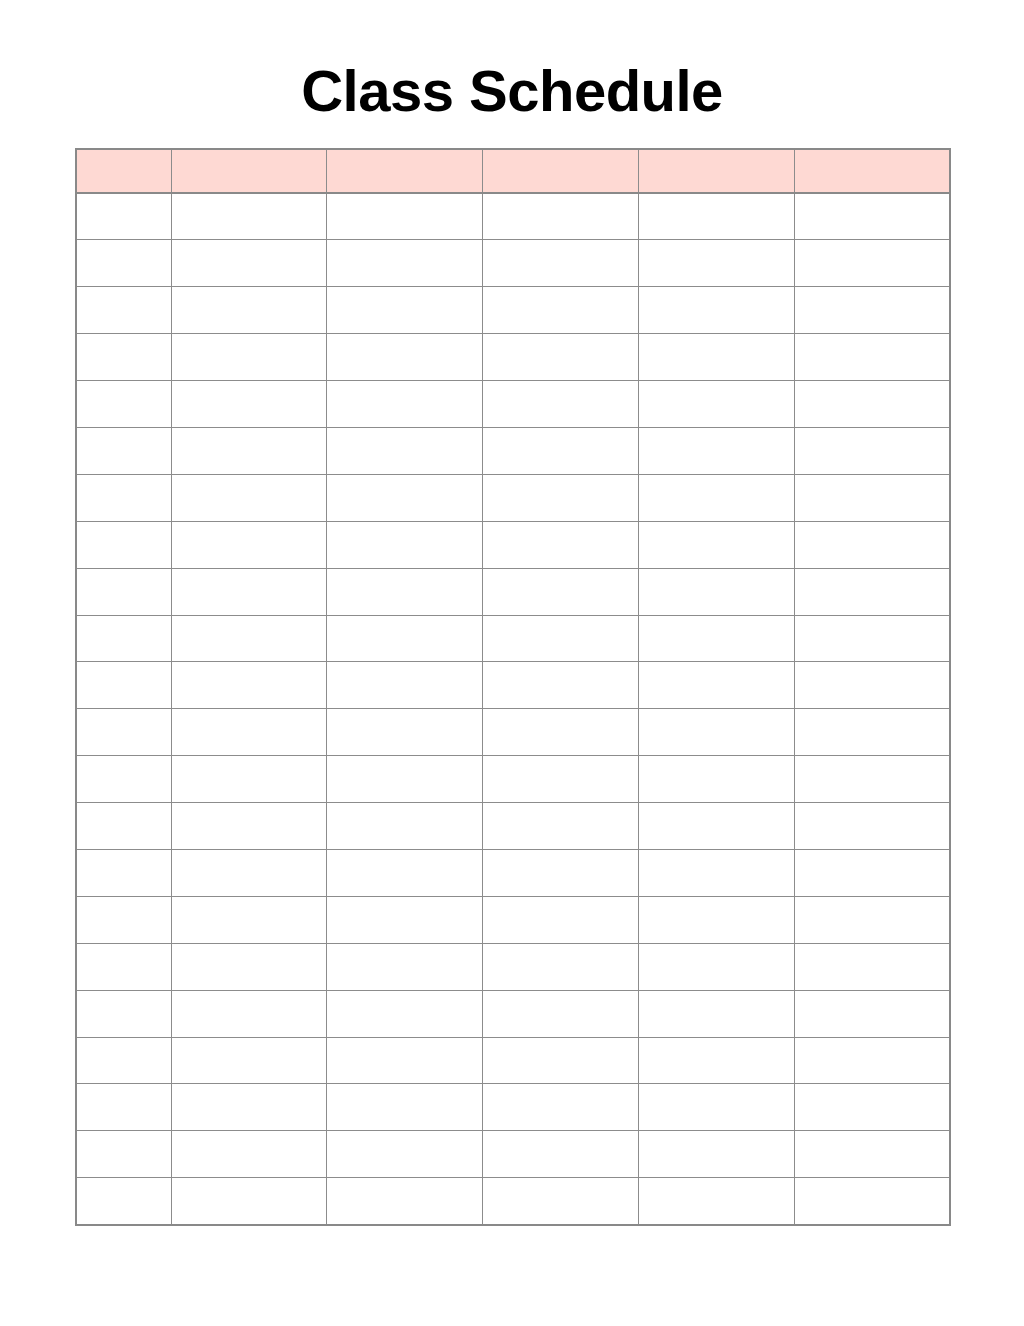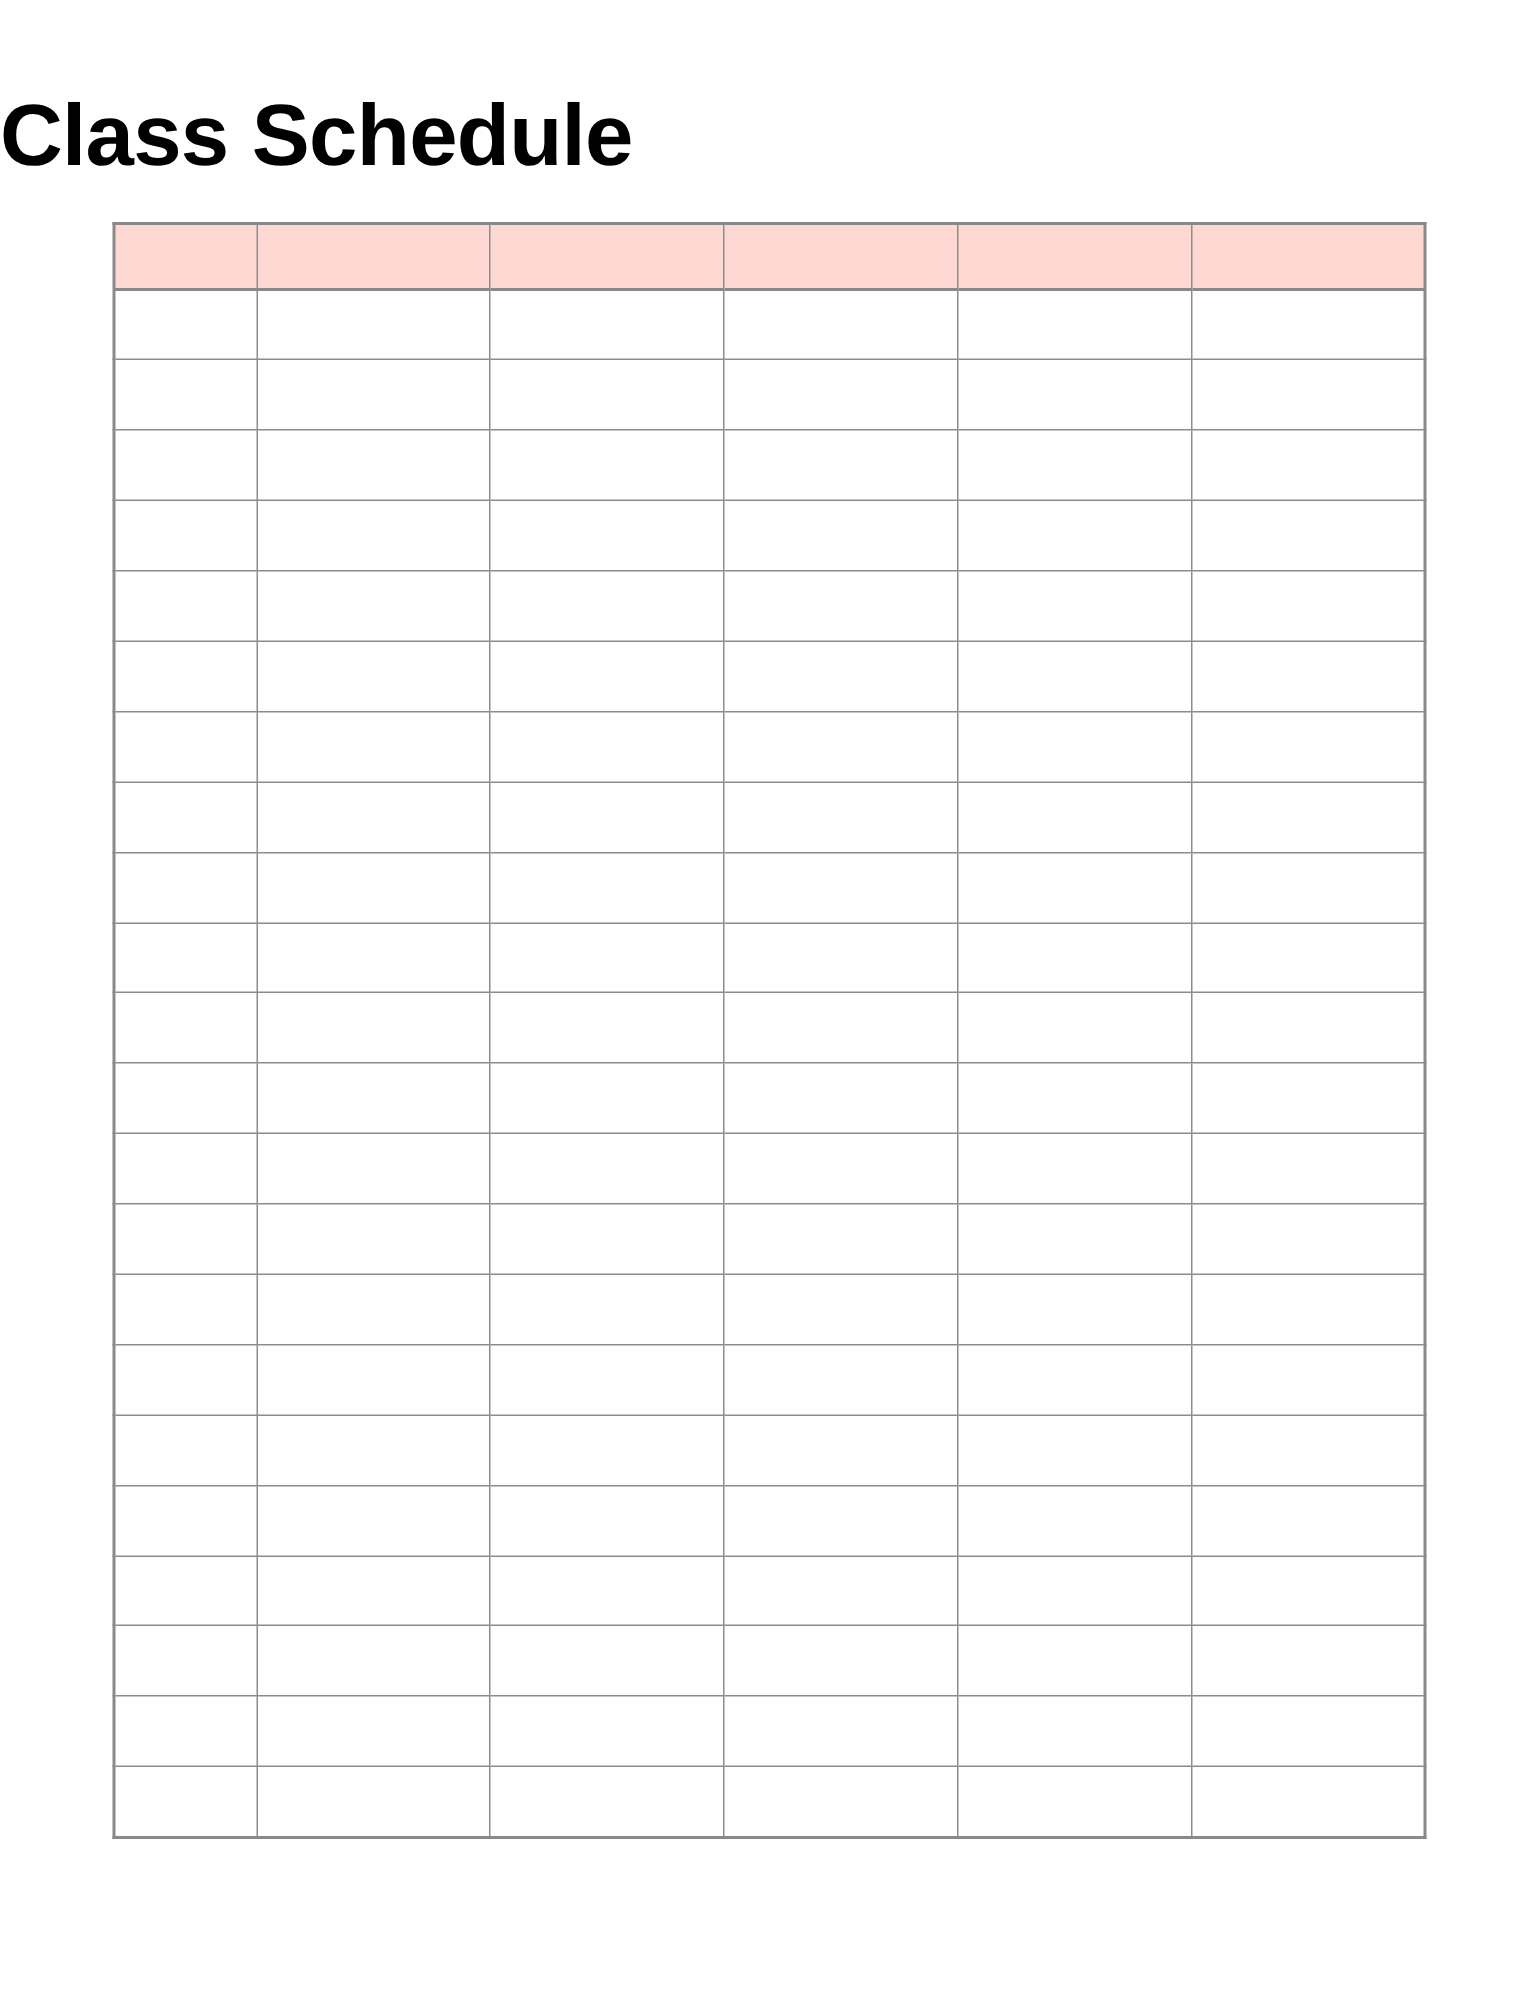--- a/index.html
+++ b/index.html
@@ -21,21 +21,21 @@
     position: relative;
     width: 1024px;
     height: 1326px;
     background: var(--page-bg);
   }
   .page-title {
     position: absolute;
     top: 62px;
     left: 0;
     width: 100%;
-    text-align: left;
+    text-align: center;
     font-size: 58px;
     line-height: 1;
     font-weight: 700;
     letter-spacing: -0.5px;
     color: var(--title-color);
     font-family: "Liberation Sans", sans-serif;
   }
   table.schedule-table {
     position: absolute;
     left: 75px;

